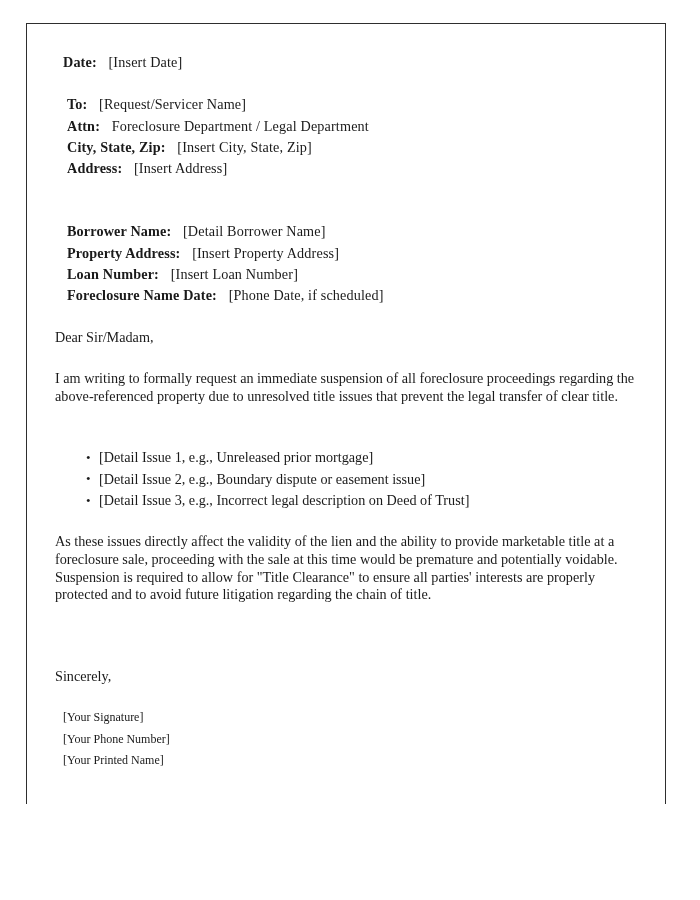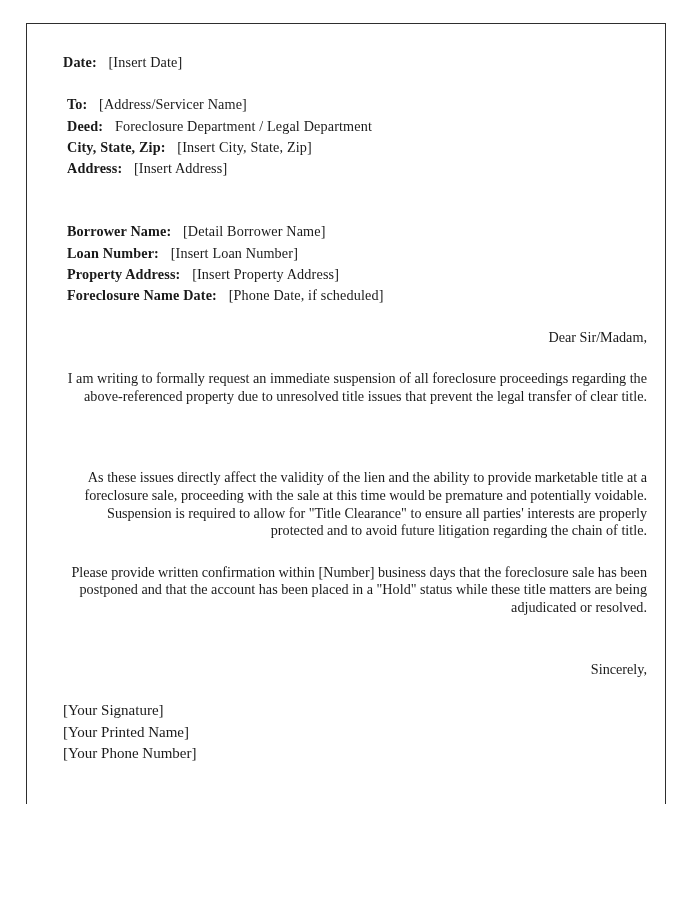--- a/index.html
+++ b/index.html
@@ -44,21 +44,21 @@
   }
 
   .lbl { font-weight: bold; }
 
   .gap-sm { height: 17px; }
   .gap-md { height: 16px; }
 
   p.para {
     font-size: 14.2px;
     line-height: 17.6px;
-    text-align: right;
+    text-align: left;
     margin: 0;
   }
 
   ul.issues {
     list-style: none;
     margin: 0;
     padding: 0;
   }
 
   ul.issues li {
@@ -70,44 +70,44 @@
 
   ul.issues li::before {
     content: "\2022";
     position: absolute;
     left: 27px;
     top: -0.5px;
     font-size: 13px;
   }
 
   .sig-line {
-    font-size: 15px;
+    font-size: 12px;
     line-height: 17.3px;
   }
 </style>
 </head>
 <body>
 
 <div class="page">
   <div class="content">
 
     <div class="blk">
       <span class="lbl">Date:</span>
       <span>[Insert Date]</span>
     </div>
 
     <div class="gap-sm"></div>
 
     <div class="blk">
       <div>
         <span class="lbl">To:</span>
-        <span>[Address/Servicer Name]</span>
+        <span>[Request/Servicer Name]</span>
       </div>
       <div>
-        <span class="lbl">Deed:</span>
+        <span class="lbl">Attn:</span>
         <span>Foreclosure Department / Legal Department</span>
       </div>
       <div>
         <span class="lbl">City, State, Zip:</span>
         <span>[Insert City, State, Zip]</span>
       </div>
       <div>
         <span class="lbl">Address:</span>
         <span>[Insert Address]</span>
       </div>
@@ -117,64 +117,68 @@
 
 
     <div class="gap-sm"></div>
 
     <div class="blk">
       <div>
         <span class="lbl">Borrower Name:</span>
         <span>[Detail Borrower Name]</span>
       </div>
       <div>
+        <span class="lbl">Property Address:</span>
+        <span>[Insert Property Address]</span>
+      </div>
+      <div>
         <span class="lbl">Loan Number:</span>
         <span>[Insert Loan Number]</span>
-      </div>
-      <div>
-        <span class="lbl">Property Address:</span>
-        <span>[Insert Property Address]</span>
       </div>
       <div>
         <span class="lbl">Foreclosure Name Date:</span>
         <span>[Phone Date, if scheduled]</span>
       </div>
     </div>
 
     <div class="gap-md"></div>
 
     <p class="para">Dear Sir/Madam,</p>
 
     <div class="gap-md"></div>
 
     <p class="para">I am writing to formally request an immediate suspension of all foreclosure proceedings regarding the above-referenced property due to unresolved title issues that prevent the legal transfer of clear title.</p>
 
     <div class="gap-md"></div>
 
 
     <div class="gap-md"></div>
 
+    <ul class="issues">
+      <li>[Detail Issue 1, e.g., Unreleased prior mortgage]</li>
+      <li>[Detail Issue 2, e.g., Boundary dispute or easement issue]</li>
+      <li>[Detail Issue 3, e.g., Incorrect legal description on Deed of Trust]</li>
+    </ul>
 
     <div class="gap-md"></div>
 
     <p class="para">As these issues directly affect the validity of the lien and the ability to provide marketable title at a foreclosure sale, proceeding with the sale at this time would be premature and potentially voidable. Suspension is required to allow for "Title Clearance" to ensure all parties' interests are properly protected and to avoid future litigation regarding the chain of title.</p>
 
     <div class="gap-md"></div>
 
-    <p class="para">Please provide written confirmation within [Number] business days that the foreclosure sale has been postponed and that the account has been placed in a "Hold" status while these title matters are being adjudicated or resolved.</p>
 
     <div class="gap-md"></div>
 
 
     <div class="gap-md"></div>
 
     <p class="para">Sincerely,</p>
 
     <div class="gap-md"></div>
 
     <div>
       <div class="sig-line">[Your Signature]</div>
+      <div class="sig-line">[Your Phone Number]</div>
       <div class="sig-line">[Your Printed Name]</div>
-      <div class="sig-line">[Your Phone Number]</div>
     </div>
 
   </div>
 </div>
 
 </body></html>

